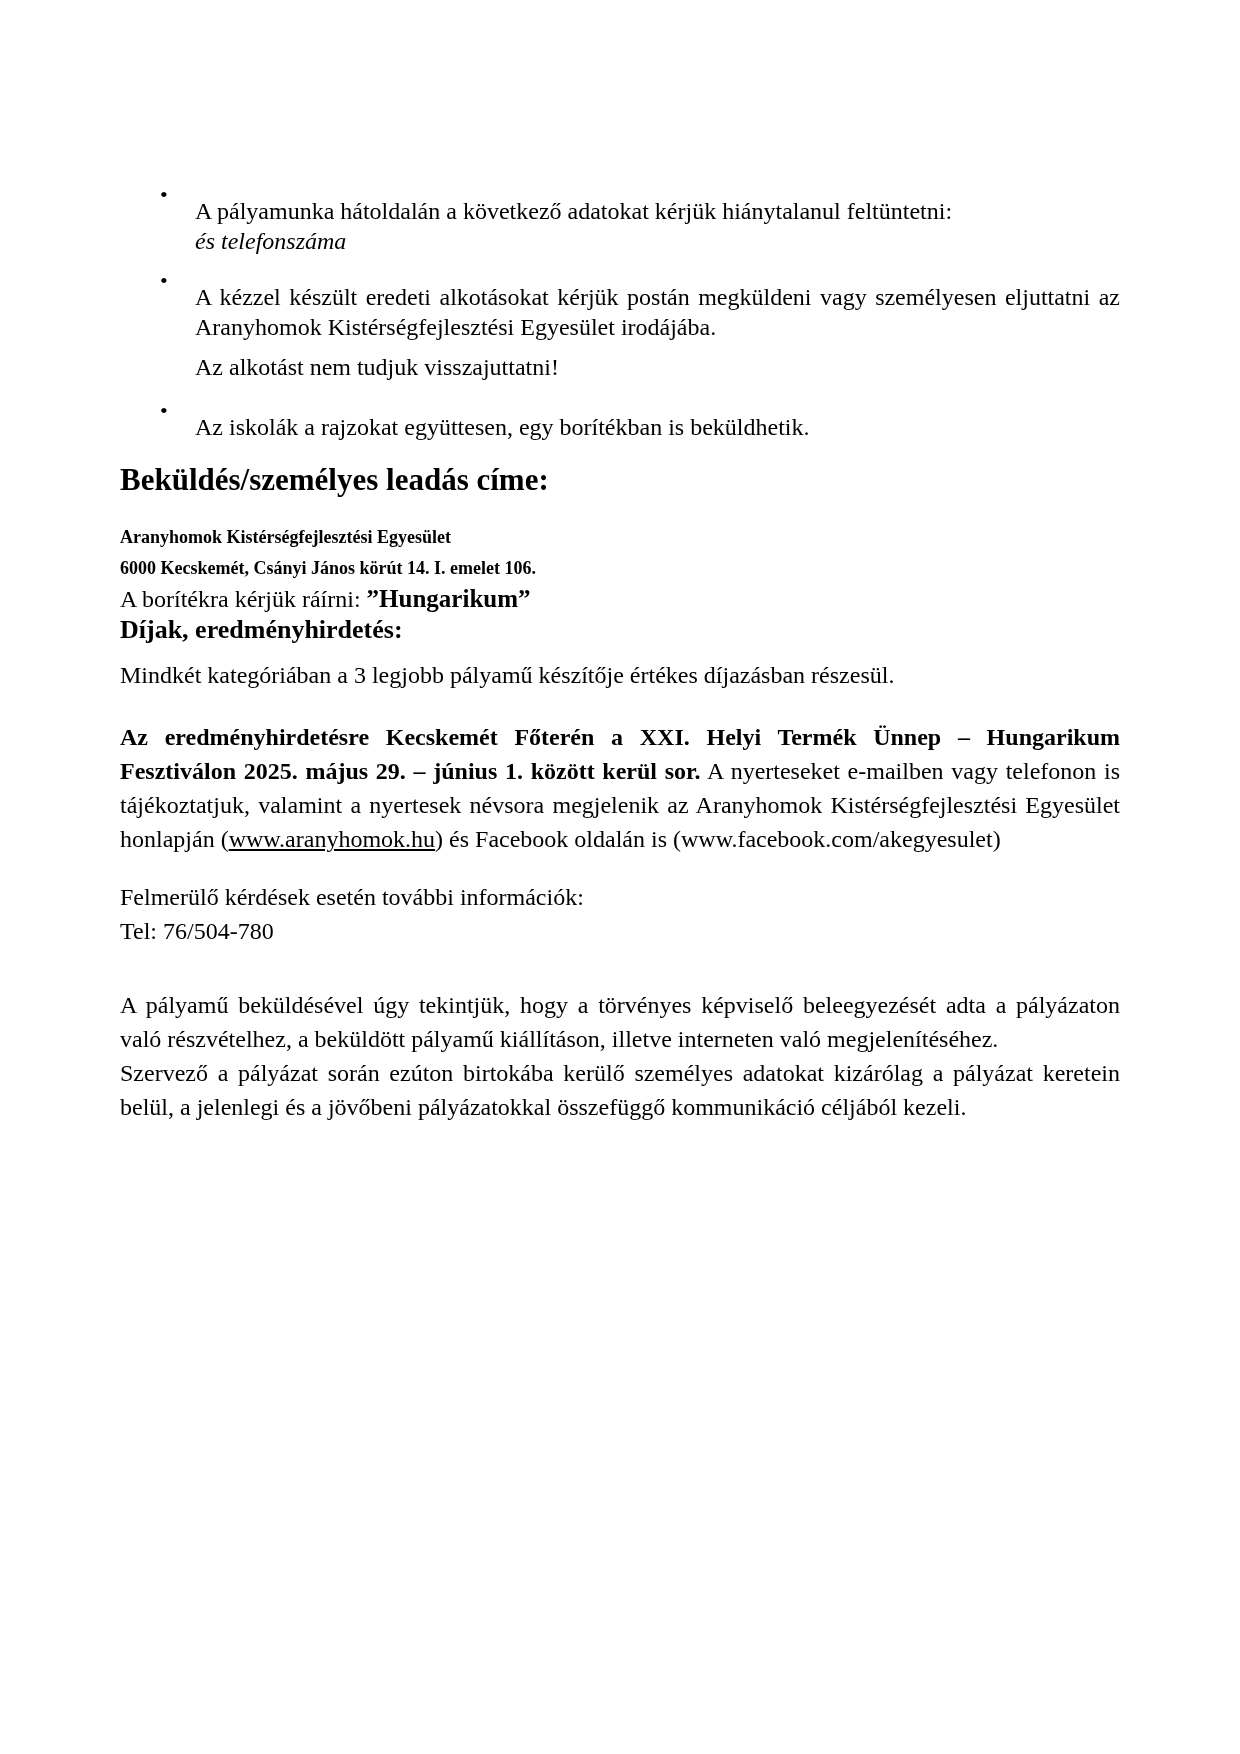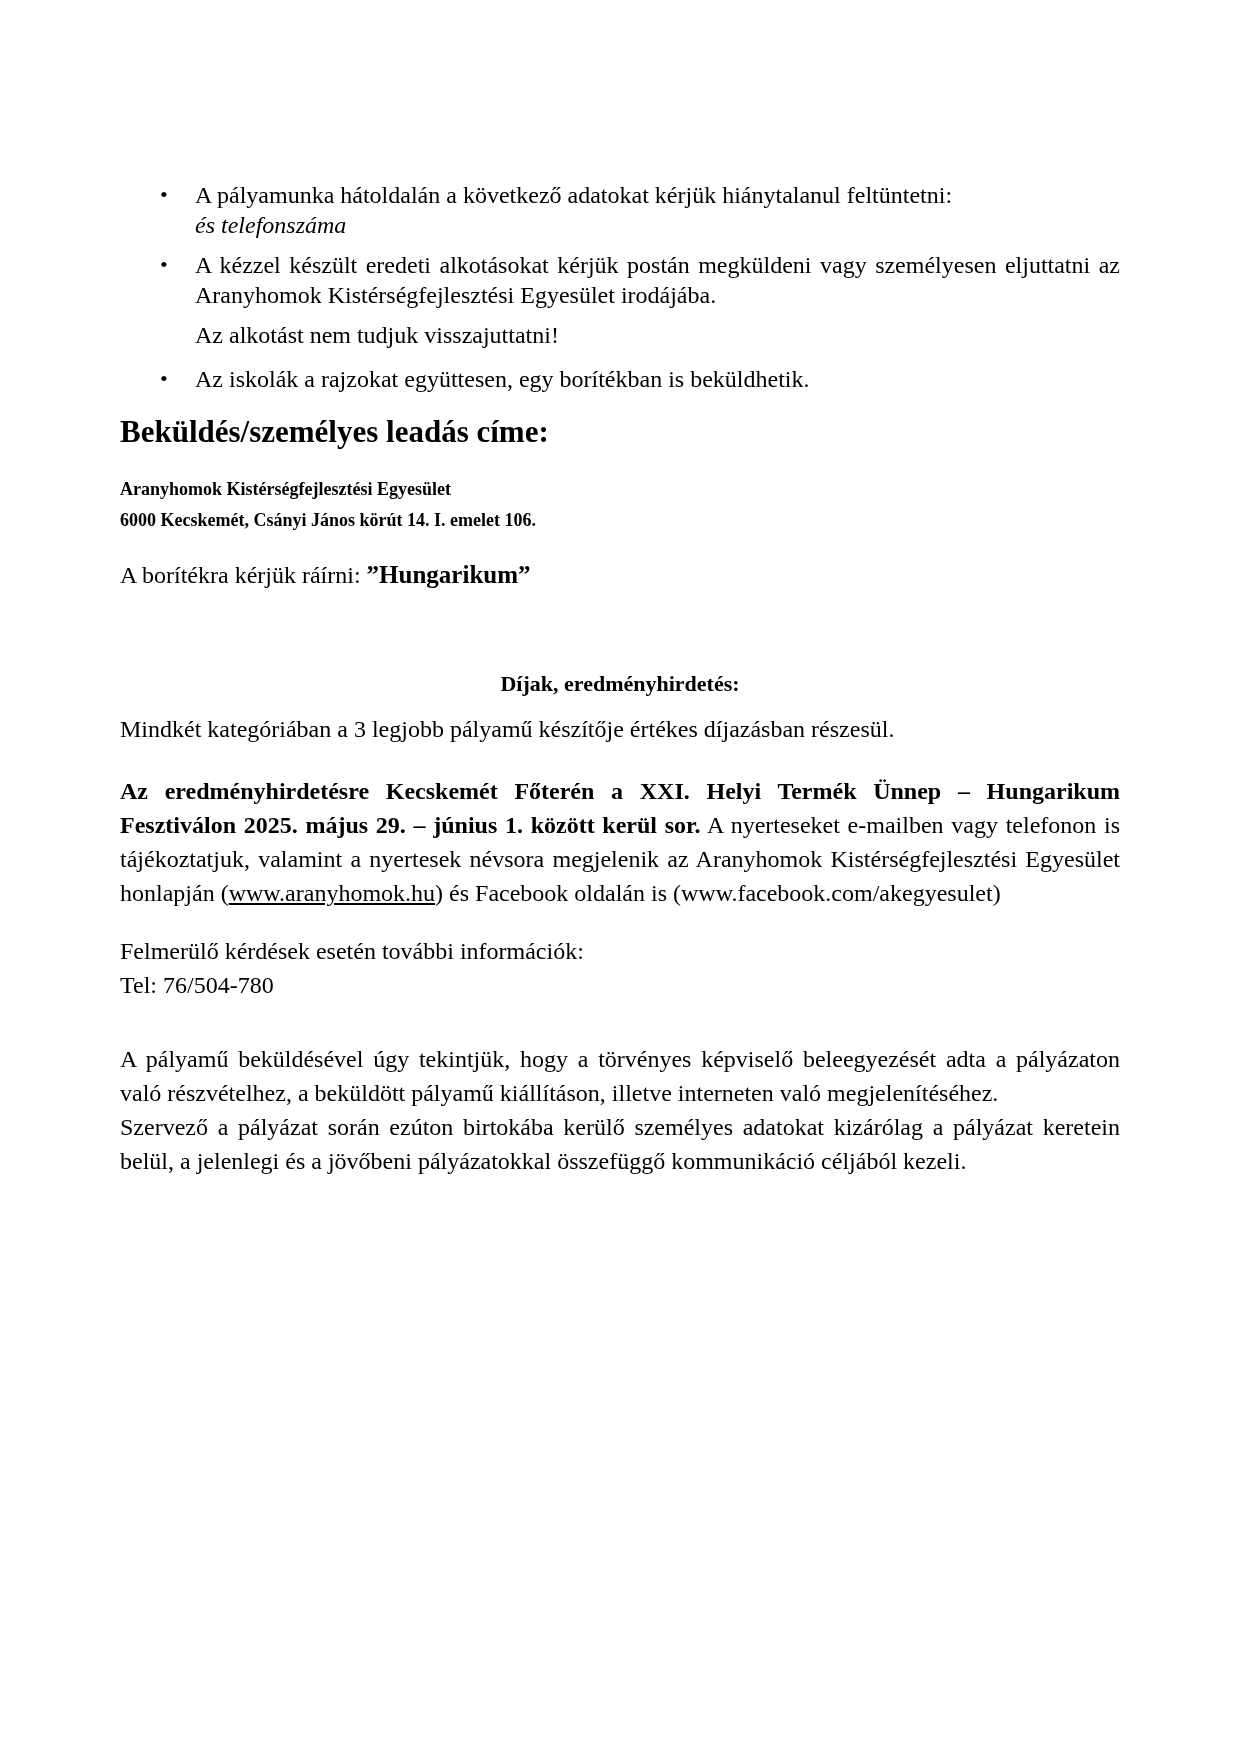--- a/index.html
+++ b/index.html
@@ -8,35 +8,35 @@
     width:1240px; height:1754px;
     font-family:"Liberation Serif", serif;
     font-size:24px; color:#000000;
     overflow:hidden;
   }
   .page { width:1240px; height:1754px; padding:180px 120px 0 120px; background:#ffffff; }
 
   
   .li { display:flex; line-height:30px; }
   .li .dot { flex:0 0 35px; padding-left:40px; width:75px; flex-basis:75px; font-size:22px; }
-  .li .content { flex:1 1 auto; }
+  .li .content { flex:1 1 auto;margin-top:16px; }
   .item2 { margin-top:10px; }
   .note  { padding-left:75px; margin-top:10px; line-height:30px; }
   .item3 { margin-top:14px; }
 
   .justify { text-align:justify; }
   .italic  { font-style:italic; display:block; }
   .bold    { font-weight:bold; }
 
   .section-heading { font-size:31px; font-weight:bold; line-height:32px; }
   .submission-heading { margin-top:22px; }
   .org { margin-top:26px; font-weight:bold; font-size:18px; line-height:31px; }
-  .envelope { margin-top:24px; line-height:30px; }
+  .envelope { line-height:30px; }
   .envelope .bold { font-size:25px; }
-  .awards-heading { margin-top:78px; font-size:22px;text-align:center; }
+  .awards-heading { font-size:26px; }
   .awards-intro { margin-top:14px; line-height:30px; }
   .announcement { margin-top:30px; line-height:34px; text-align:justify; }
   .contact { margin-top:24px; line-height:34px; }
   .legal { margin-top:40px; line-height:34px; text-align:justify; }
   a.weblink { color:#000000; text-decoration:underline; cursor:pointer; }
 </style>
 </head>
 <body>
 
 <div class="page">

